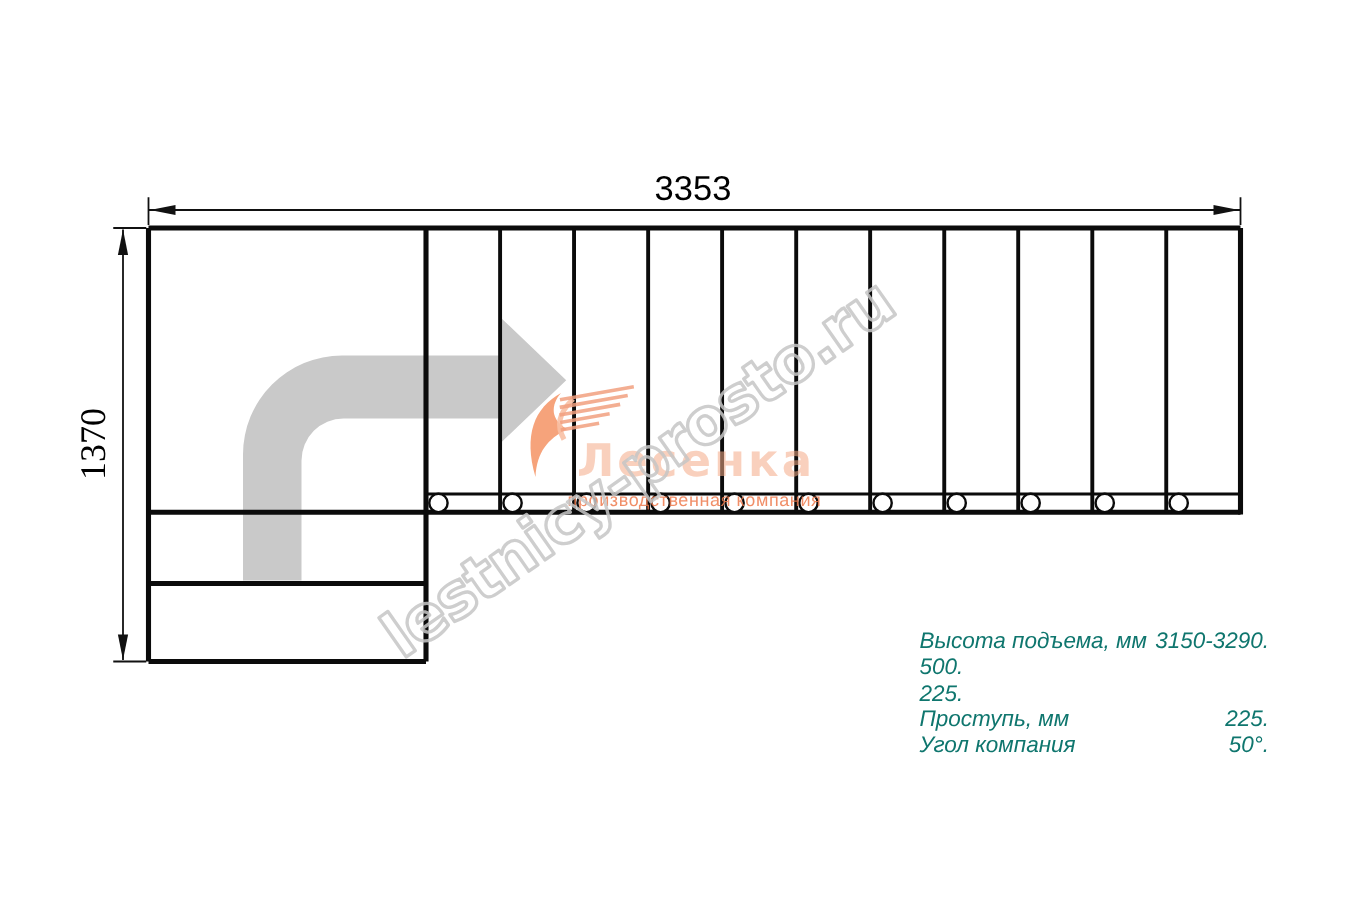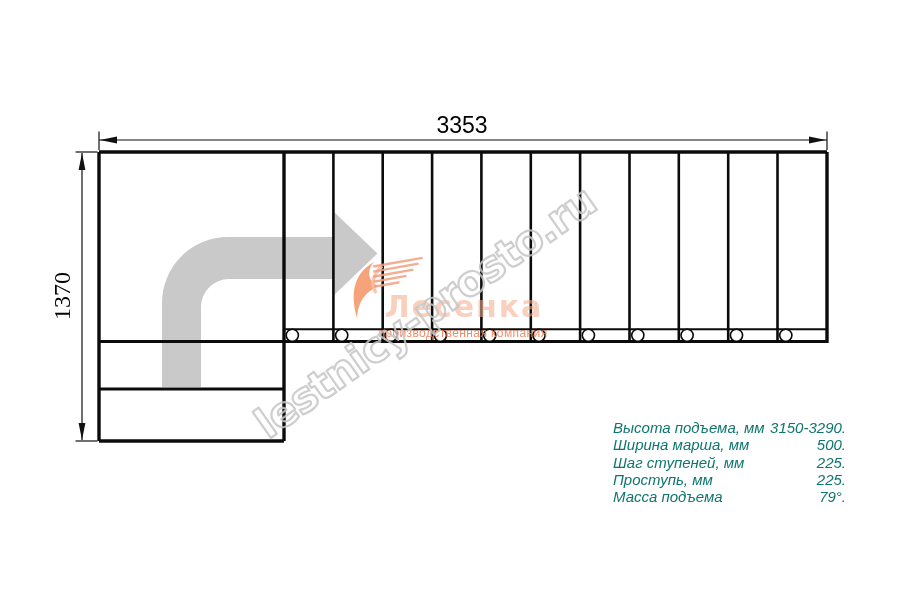--- a/index.html
+++ b/index.html
@@ -123,29 +123,27 @@
 
     <text class="wm-text" transform="translate(268 440) rotate(-35)" x="0" y="0">lestnicy-prosto.ru</text>
   </svg>
 
   <div class="specs">
     <div class="spec-row">
       <span class="spec-label">Высота подъема, мм</span>
       <span class="spec-value">3150-3290.</span>
     </div>
     <div class="spec-row">
-      <span class="spec-label">Ширина марша, мм</span>
       <span class="spec-value">500.</span>
     </div>
     <div class="spec-row">
-      <span class="spec-label">Шаг ступеней, мм</span>
       <span class="spec-value">225.</span>
     </div>
     <div class="spec-row">
       <span class="spec-label">Проступь, мм</span>
       <span class="spec-value">225.</span>
     </div>
     <div class="spec-row">
-      <span class="spec-label">Масса подъема</span>
-      <span class="spec-value">79°.</span>
+      <span class="spec-label">Угол компания</span>
+      <span class="spec-value">50°.</span>
     </div>
   </div>
 </div>
 
 </body></html>

